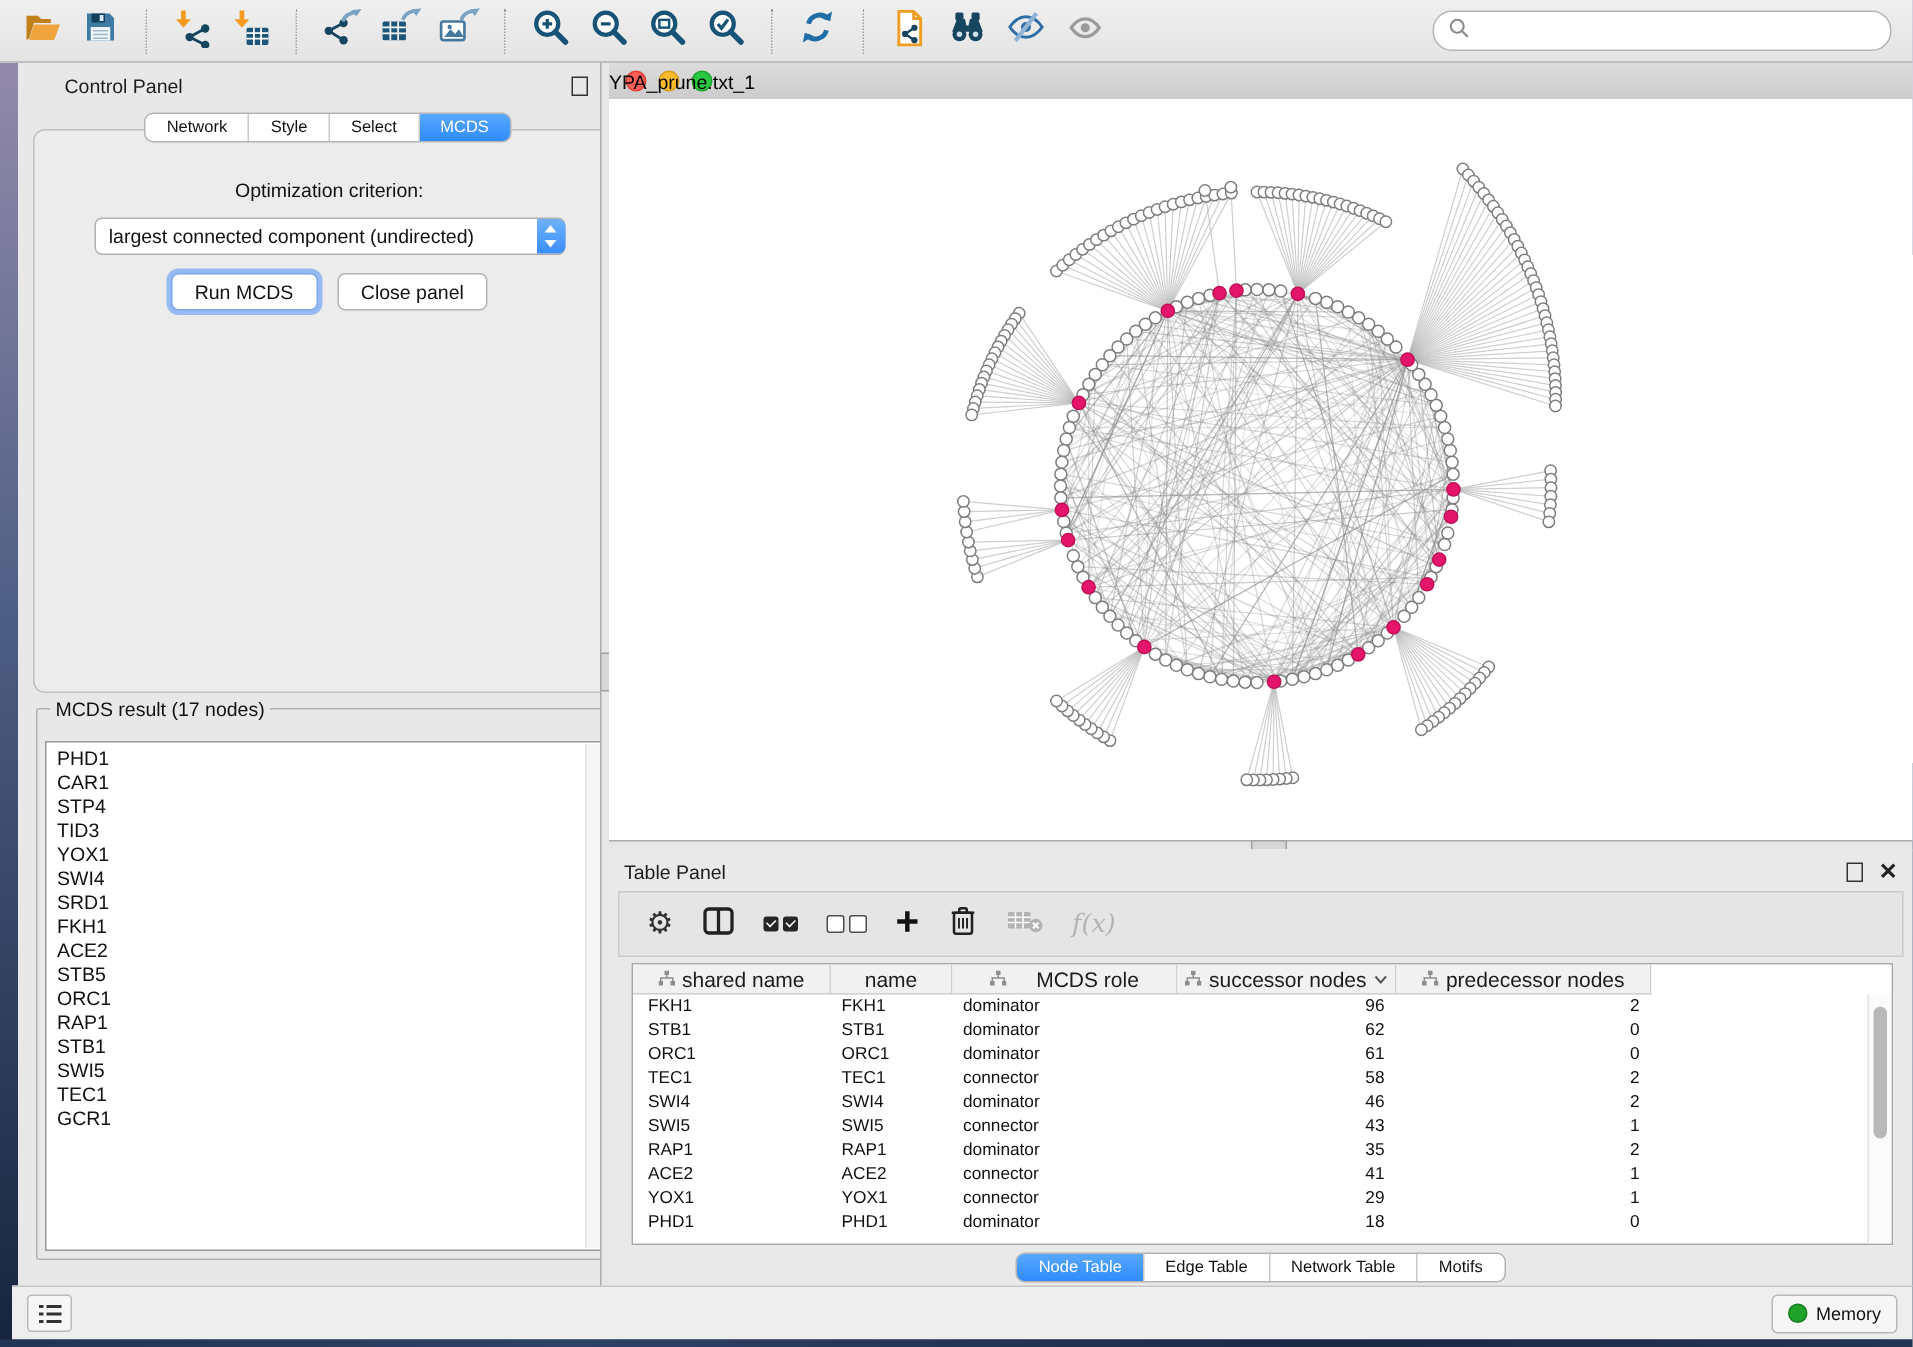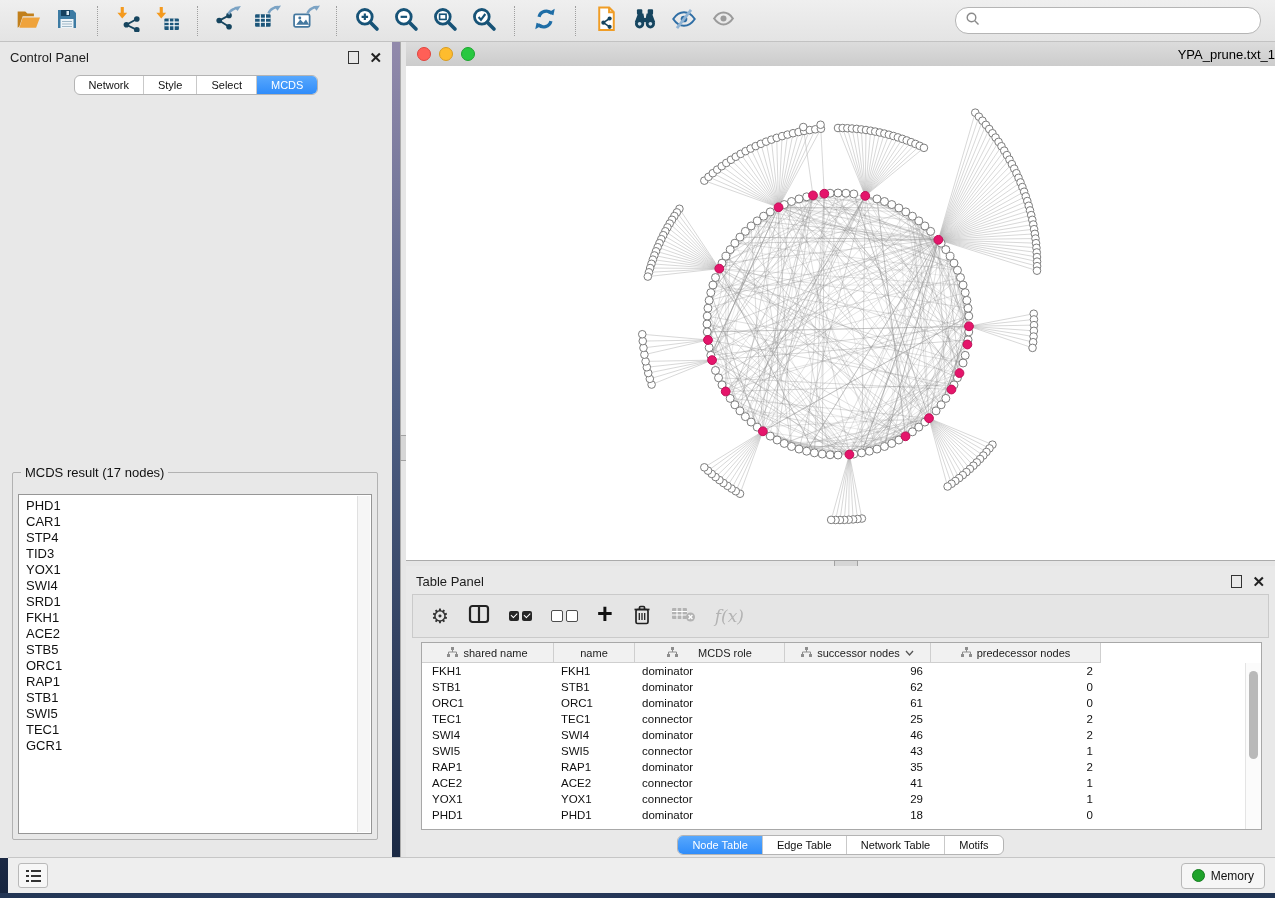--- a/index.html
+++ b/index.html
@@ -15,21 +15,21 @@
     display:flex;align-items:center;padding:0 10px;gap:3px;z-index:30;}
   .tbtn{width:36px;height:34px;display:flex;align-items:center;justify-content:center;border-radius:4px;}
   .tsep{width:0;height:30px;border-left:1px dotted #9f9f9f;margin:0 9px;}
   #search-wrap{margin-left:auto;margin-right:4px;width:286px;height:25px;background:#fff;
     border:1px solid #b5b5b5;border-radius:13px;display:flex;align-items:center;padding:0 9px;gap:6px;}
   #search-wrap input{border:none;outline:none;flex:1;font-size:13px;font-family:"Liberation Sans",sans-serif;background:transparent;}
   
   #strip-bottom{position:absolute;left:0;right:0;bottom:0;height:5px;
     background:linear-gradient(90deg,#223554,#2e4166 30%,#1a2844 70%,#223554);}
   
-  #control-panel{position:absolute;left:0;top:42px;width:392px;bottom:40px;background:#e8e8e8;}
+  #control-panel{position:absolute;left:12px;top:42px;width:392px;bottom:40px;background:#e8e8e8;padding-left:21px;}
   .panel-head{height:26px;display:flex;align-items:center;padding:2px 10px 0 10px;}
   .panel-title{font-size:13px;color:#1c1c1c;}
   .panel-ctrls{margin-left:auto;display:flex;align-items:center;gap:10px;}
   .float-ico{width:9px;height:11px;border:1.5px solid #333;display:inline-block;}
   .close-ico{font-size:15px;font-weight:bold;color:#222;line-height:11px;}
   #cp-tabs{position:absolute;top:33px;left:0;right:0;display:flex;justify-content:center;z-index:5;}
   .seg{display:inline-flex;background:#fff;border:1px solid #b4b4b4;border-radius:6px;overflow:hidden;}
   .seg .seg-item{padding:3px 14px;font-size:11px;color:#111;border-left:1px solid #c9c9c9;display:flex;align-items:center;white-space:nowrap;}
   .seg .seg-item:first-child{border-left:none;}
   .seg .seg-item.active{background:linear-gradient(#58a8fd,#2f8cfa);color:#fff;}
@@ -64,38 +64,38 @@
   #h-split .grip{position:absolute;left:428px;top:-1px;width:22px;height:6px;background:#d6d6d6;border:1px solid #a2a2a2;}
   
   #network-panel{position:absolute;left:406px;top:42px;right:0;height:518px;background:#fff;}
   #net-titlebar{height:24px;background:linear-gradient(#dcdcdc,#cccccc);border-bottom:1px solid #9e9e9e;
     display:flex;align-items:center;position:relative;}
   .lights{display:flex;gap:8px;padding-left:11px;}
   .light{width:12px;height:12px;border-radius:50%;}
   .light.red{background:#ff5f57;border:0.5px solid #e0443e;}
   .light.yellow{background:#febc2e;border:0.5px solid #d89c21;}
   .light.green{background:#28c840;border:0.5px solid #1da52f;}
-  #net-title{position:absolute;left:0;right:0;text-align:right;font-size:13px;color:#000;}
+  #net-title{position:absolute;left:0;right:0;text-align:left;font-size:13px;color:#000;}
   #net-canvas{position:absolute;left:0;top:24px;right:0;bottom:0;background:#fff;}
   
   #table-panel{position:absolute;left:406px;top:566px;right:0;bottom:40px;background:#e9e9e9;}
   #tp-toolbar{position:absolute;left:6px;right:6px;top:28px;height:42px;background:#e5e5e5;
     border:1px solid #cacaca;display:flex;align-items:center;gap:19px;padding:0 2px 0 18px;}
   .tp-ico{display:flex;align-items:center;justify-content:center;}
   .gear-glyph{font-size:20px;color:#333;line-height:20px;}
   .pair{display:flex;gap:3px;}
   .cbx{width:10px;height:10px;border-radius:2px;background:#262626;position:relative;}
   .cbx:after{content:"";position:absolute;left:2px;top:2.2px;width:4.5px;height:2.5px;border-left:1.6px solid #fff;border-bottom:1.6px solid #fff;transform:rotate(-45deg);}
   .ubx{width:10px;height:10px;border-radius:2px;border:1.6px solid #4d4d4d;background:#fff;}
   .plus-glyph{font-size:27px;font-weight:bold;color:#111;line-height:20px;margin-top:-4px;}
   .fx{font-family:"DejaVu Serif",serif;font-style:italic;font-size:17px;color:#b3b3b3;}
   #tp-table{position:absolute;left:15px;right:13px;top:76px;bottom:28px;background:#fff;border:1px solid #a8a8a8;overflow:hidden;}
   #thead{display:flex;height:20px;}
   .th{background:#f1f1f1;border-right:1px solid #cfcfcf;border-bottom:1px solid #cfcfcf;
-    display:flex;align-items:center;justify-content:center;gap:5px;font-size:11px;color:#1c1c1c;box-sizing:border-box;}
+    display:flex;align-items:center;justify-content:center;gap:5px;font-size:14px;color:#1c1c1c;box-sizing:border-box;}
   .th-blank{flex:1;background:#fff;}
   .tr{display:flex;height:16px;align-items:center;}
   .td{font-size:11.5px;color:#101010;box-sizing:border-box;white-space:nowrap;overflow:hidden;line-height:16px;}
   #tbl-scroll{position:absolute;right:0;top:20px;bottom:0;width:15px;background:#fbfbfb;border-left:1px solid #e4e4e4;}
   #tbl-thumb{position:absolute;left:3px;top:8px;width:9px;height:88px;border-radius:5px;background:#b9b9b9;}
   #tp-tabs{position:absolute;left:0;right:0;bottom:3px;display:flex;justify-content:center;}
   
   #status-bar{position:absolute;left:8px;right:0;bottom:5px;height:35px;background:#eeeeee;
     border-top:1px solid #c6c6c6;display:flex;align-items:center;padding:0 10px;}
   #hamburger-btn{width:28px;height:23px;border:1px solid #b9b9b9;border-radius:3px;background:#f7f7f7;
@@ -268,20 +268,31 @@
       <span class="float-ico"></span>
       <span class="close-ico">✕</span>
     </span>
   </div>
   <div id="cp-tabs">
     <div class="seg">
       <div class="seg-item">Network</div>
       <div class="seg-item">Style</div>
       <div class="seg-item">Select</div>
       <div class="seg-item active">MCDS</div>
+    </div>
+  </div>
+  <div id="cp-card">
+    <div id="opt-label">Optimization criterion:</div>
+    <div id="dropdown">
+      <span class="dd-text">largest connected component (undirected)</span>
+      <span class="spin"></span>
+    </div>
+    <div id="cp-buttons">
+      <div class="mac-btn focused">Run MCDS</div>
+      <div class="mac-btn">Close panel</div>
     </div>
   </div>
   <fieldset id="mcds-fieldset">
     <legend>MCDS result (17 nodes)</legend>
     <div id="mcds-result-box">
       <div id="mcds-list">
           <div>PHD1</div>
           <div>CAR1</div>
           <div>STP4</div>
           <div>TID3</div>
@@ -1178,21 +1189,21 @@
           <div class="td" style="width: 132px; text-align: left; padding: 0px 0px 0px 10px;">ORC1</div>
           <div class="td" style="width: 81px; text-align: left; padding: 0px 0px 0px 7px;">ORC1</div>
           <div class="td" style="width: 150px; text-align: left; padding: 0px 0px 0px 7px;">dominator</div>
           <div class="td" style="width: 146px; text-align: right; padding: 0px 8px 0px 0px;">61</div>
           <div class="td" style="width: 170px; text-align: right; padding: 0px 8px 0px 0px;">0</div>
         </div>
         <div class="tr">
           <div class="td" style="width: 132px; text-align: left; padding: 0px 0px 0px 10px;">TEC1</div>
           <div class="td" style="width: 81px; text-align: left; padding: 0px 0px 0px 7px;">TEC1</div>
           <div class="td" style="width: 150px; text-align: left; padding: 0px 0px 0px 7px;">connector</div>
-          <div class="td" style="width: 146px; text-align: right; padding: 0px 8px 0px 0px;">25</div>
+          <div class="td" style="width: 146px; text-align: right; padding: 0px 8px 0px 0px;">58</div>
           <div class="td" style="width: 170px; text-align: right; padding: 0px 8px 0px 0px;">2</div>
         </div>
         <div class="tr">
           <div class="td" style="width: 132px; text-align: left; padding: 0px 0px 0px 10px;">SWI4</div>
           <div class="td" style="width: 81px; text-align: left; padding: 0px 0px 0px 7px;">SWI4</div>
           <div class="td" style="width: 150px; text-align: left; padding: 0px 0px 0px 7px;">dominator</div>
           <div class="td" style="width: 146px; text-align: right; padding: 0px 8px 0px 0px;">46</div>
           <div class="td" style="width: 170px; text-align: right; padding: 0px 8px 0px 0px;">2</div>
         </div>
         <div class="tr">

